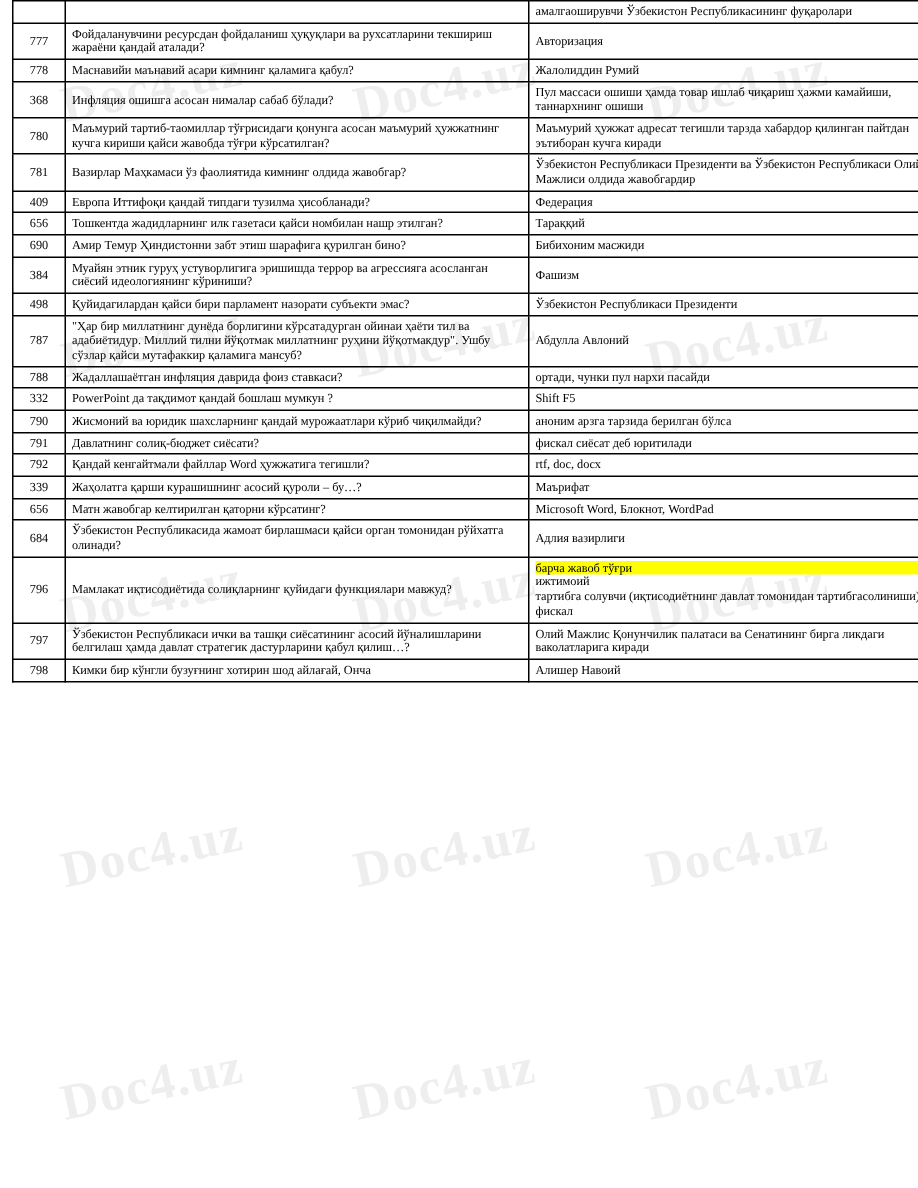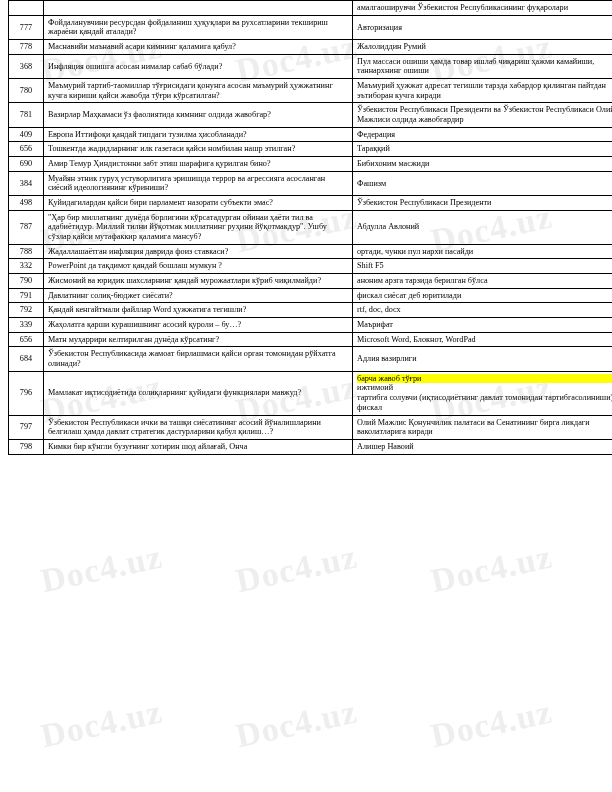--- a/index.html
+++ b/index.html
@@ -182,21 +182,21 @@
           <td class="q">Қандай кенгайтмали файллар Word ҳужжатига тегишли?</td>
           <td class="a">rtf, doc, docx</td>
         </tr>
         <tr>
           <td class="num">339</td>
           <td class="q">Жаҳолатга қарши курашишнинг асосий қуроли – бу…?</td>
           <td class="a">Маърифат</td>
         </tr>
         <tr>
           <td class="num">656</td>
-          <td class="q">Матн муҳаррири келтирилган дунёда кўрсатинг?</td>
+          <td class="q">Матн жавобгар келтирилган қаторни кўрсатинг?</td>
           <td class="a">Microsoft Word, Блокнот, WordPad</td>
         </tr>
         <tr>
           <td class="num">684</td>
           <td class="q">Ўзбекистон Республикасида жамоат бирлашмаси қайси орган томонидан рўйхатга олинади?</td>
           <td class="a">Адлия вазирлиги</td>
         </tr>
         <tr>
           <td class="num">796</td>
           <td class="q">Мамлакат иқтисодиётида солиқларнинг қуйидаги функциялари мавжуд?</td>

